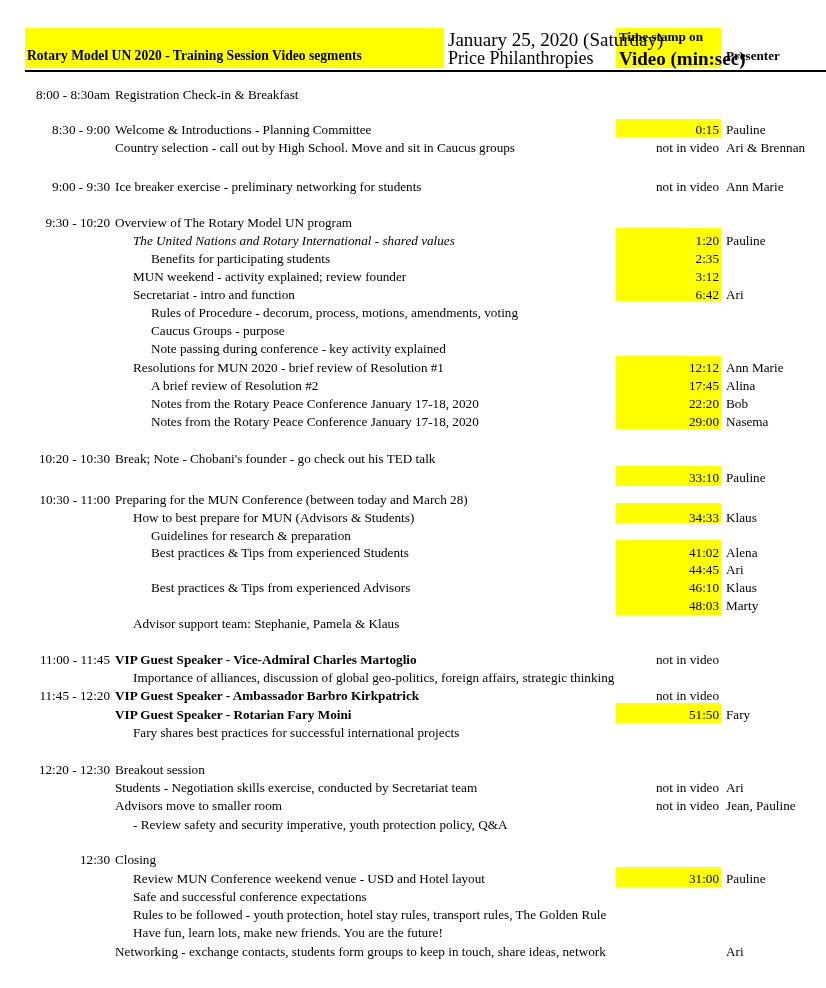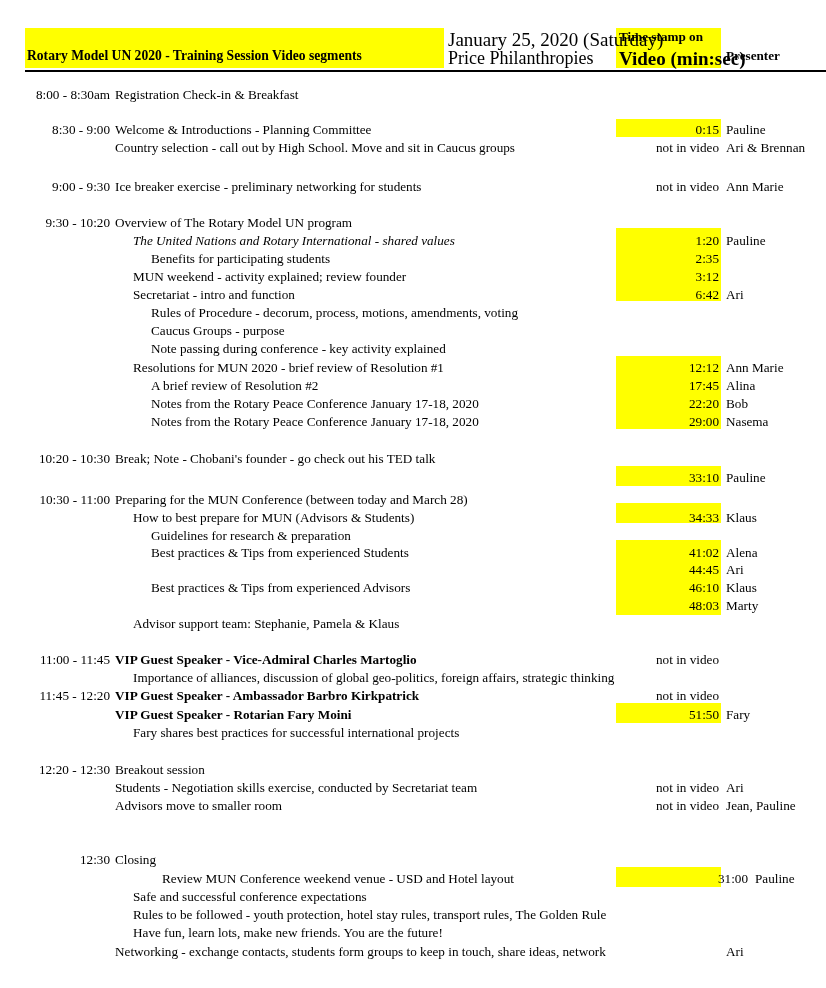--- a/index.html
+++ b/index.html
@@ -378,27 +378,33 @@
         <span class="c-desc" style="left: 115px;">Students - Negotiation skills exercise, conducted by Secretariat team</span>
         <span class="c-ts">not in video</span>
         <span class="c-pres">Ari</span>
       </div>
       <div class="row" style="top: 797px;">
         <span class="c-time"></span>
         <span class="c-desc" style="left: 115px;">Advisors move to smaller room</span>
         <span class="c-ts">not in video</span>
         <span class="c-pres">Jean, Pauline</span>
       </div>
+      <div class="row" style="top: 816px;">
+        <span class="c-time"></span>
+        <span class="c-desc" style="left: 133px;">- Review safety and security imperative, youth protection policy, Q&amp;A</span>
+        <span class="c-ts"></span>
+        <span class="c-pres"></span>
+      </div>
       <div class="row" style="top: 851px;">
         <span class="c-time">12:30</span>
         <span class="c-desc" style="left: 115px;">Closing</span>
         <span class="c-ts"></span>
         <span class="c-pres"></span>
       </div>
-      <div class="row" style="top: 870px; margin-left: 29px;">
+      <div class="row" style="top: 870px;">
         <span class="c-time"></span>
         <span class="c-desc" style="left: 133px;">Review MUN Conference weekend venue - USD and Hotel layout</span>
         <span class="c-ts">31:00</span>
         <span class="c-pres">Pauline</span>
       </div>
       <div class="row" style="top: 888px;">
         <span class="c-time"></span>
         <span class="c-desc" style="left: 133px;">Safe and successful conference expectations</span>
         <span class="c-ts"></span>
         <span class="c-pres"></span>

